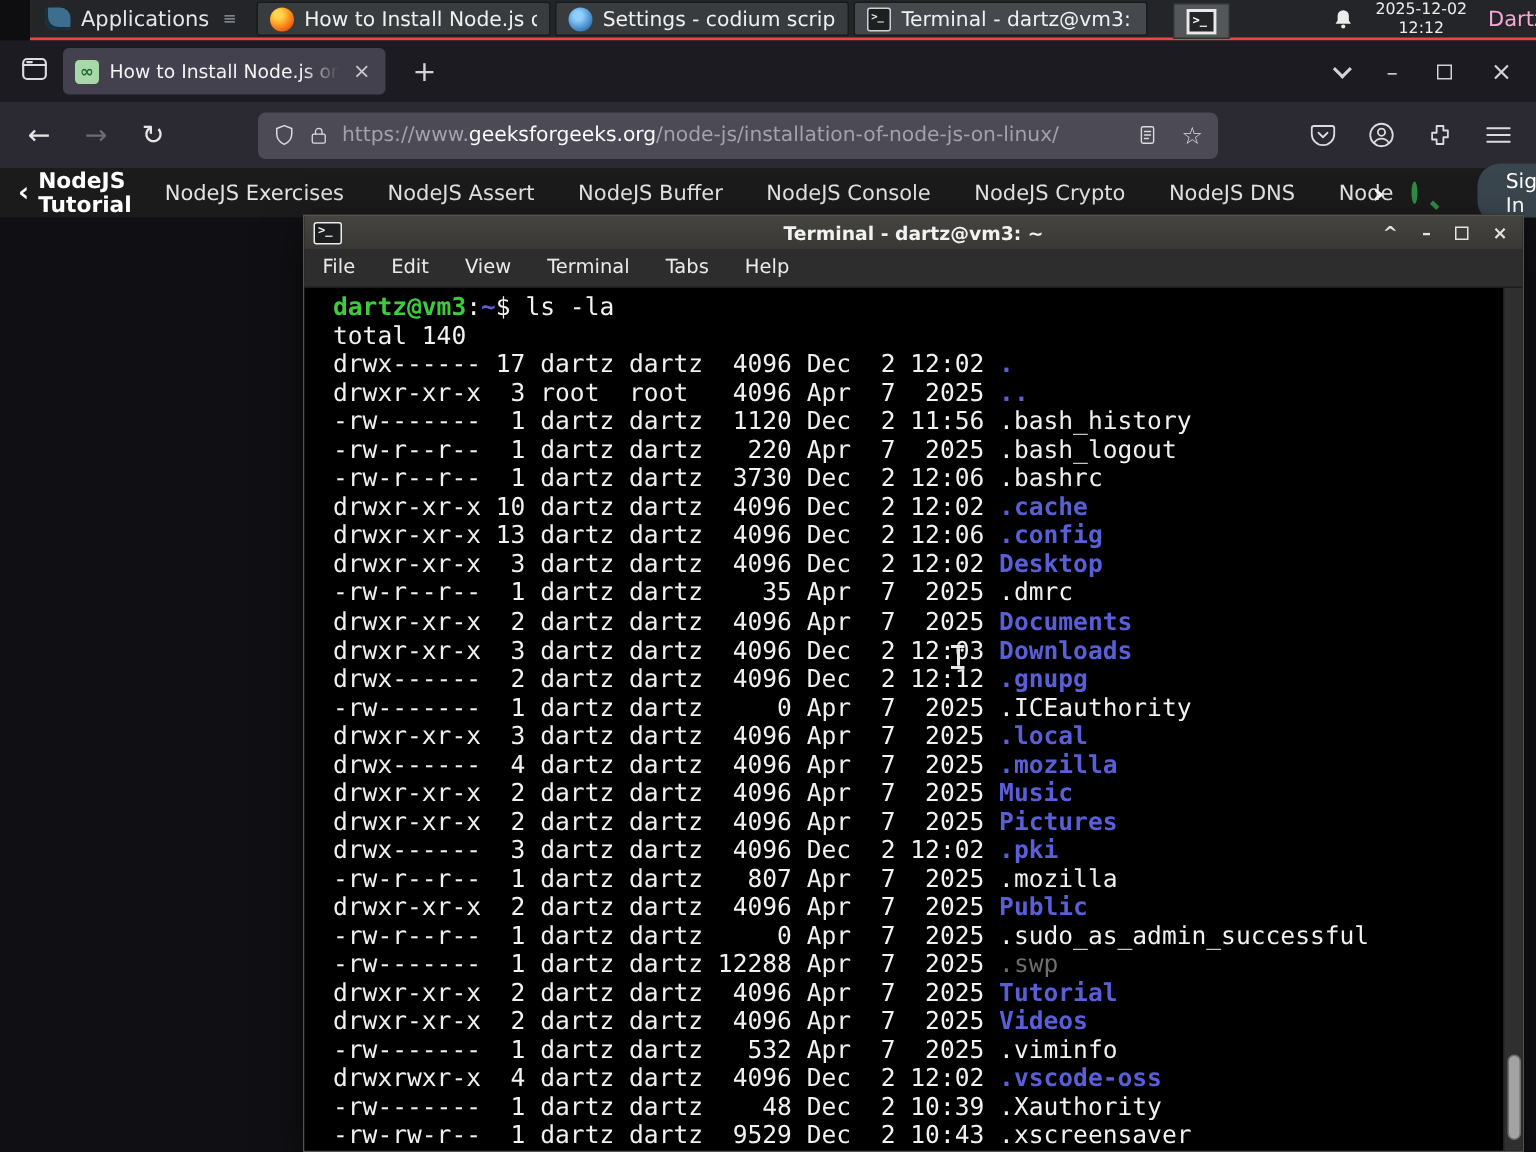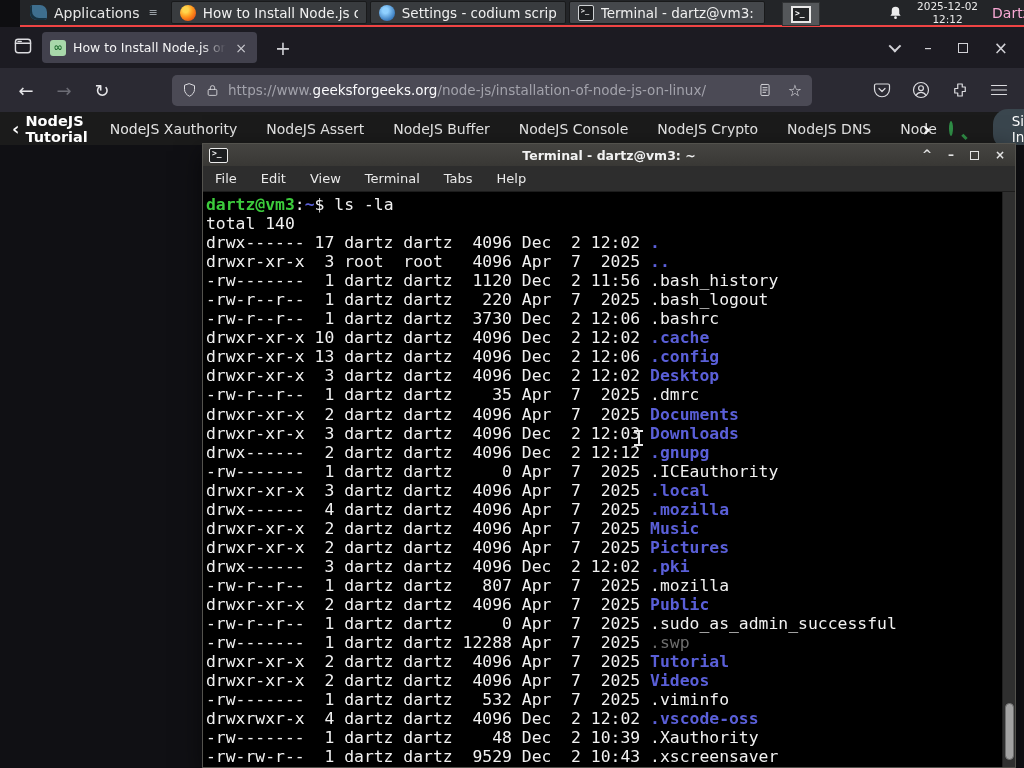--- a/index.html
+++ b/index.html
@@ -100,21 +100,21 @@
   .term-ico::before { content:">_"; position:absolute; left:2px; top:0px;
                       font:bold 8px "DejaVu Sans Mono", monospace; color:#f2f2f2; }
   .term-title .t { position:absolute; left:0; right:0; text-align:center;
                    font-weight:bold; font-size:12.5px; color:#f2f2f2; }
   .term-btns { margin-left:auto; display:flex; align-items:center; gap:16px; padding-right:10px;
                color:#e4e4e4; font-size:12px; font-weight:bold; position:relative; z-index:1; }
   .tb-max { width:9px; height:9px; border:1.5px solid #e4e4e4; }
   .term-menu { height:26px; background:#2d2d2d; display:flex; align-items:center; gap:24px;
                padding-left:12px; font-size:13px; color:#eaeaea; border-bottom:1px solid #1c1c1c; }
   .term-body { position:absolute; left:0; top:48px; right:13px; bottom:0; background:#000;
-               padding:3px 0 0 3px; overflow:hidden; }
+               padding:3px 0 0 19px; overflow:hidden; }
   .t-line { font:16.4px/19.05px "DejaVu Sans Mono", monospace; color:#f1f1f1; white-space:pre; }
   .p-uh { color:#3ccc3c; font-weight:bold; }
   .p-cwd, .n-dir { color:#5a5fd8; font-weight:bold; }
   .n-dim { color:#6e6e6e; }
   .term-scroll { position:absolute; right:0; top:48px; bottom:0; width:13px; background:#2f2f2f;
                  border-left:1px solid #202020; }
   .term-thumb { position:absolute; left:2px; bottom:7px; width:9px; height:57px;
                 background:#a3a3a3; border:1px solid #6f6f6f; border-radius:5px; }
 
   
@@ -239,21 +239,21 @@
         </svg>
     </div>
   </div>
 
   <div class="sitenav">
     <span class="sn-back">
       <span class="pv">‹</span>
       <span>NodeJS Tutorial</span>
     </span>
     <span class="sn-items">
-  <span>NodeJS Xauthority</span>
+  <span>NodeJS Exercises</span>
 
   <span>NodeJS Assert</span>
 
   <span>NodeJS Buffer</span>
 
   <span>NodeJS Console</span>
 
   <span>NodeJS Crypto</span>
 
   <span>NodeJS DNS</span>

